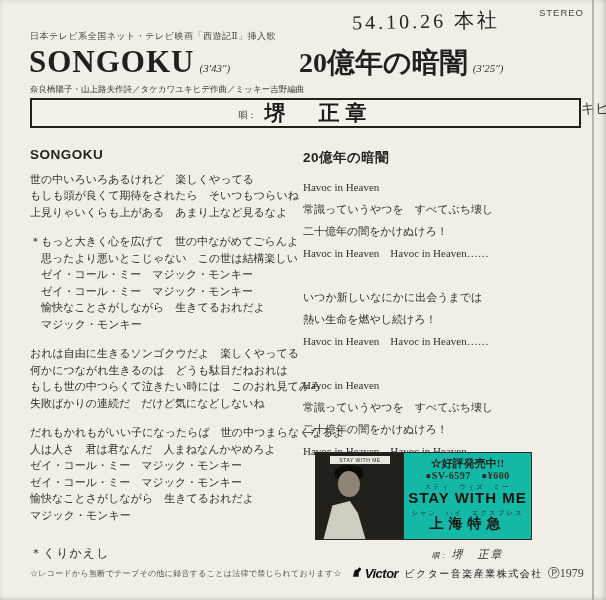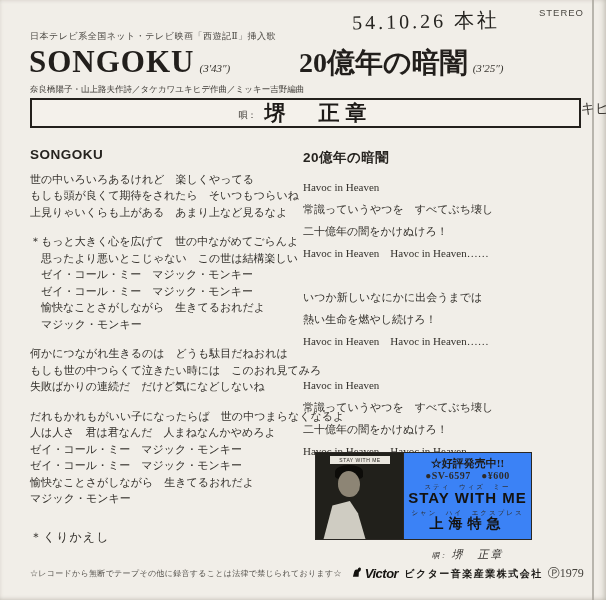--- a/index.html
+++ b/index.html
@@ -34,21 +34,21 @@
   .col { position:absolute; font-size:11px; line-height:16.5px; color:#33302b; white-space:nowrap; }
   .col-left  { top:147px; left:30px;  width:278px; }
   .col-right { top:147px; left:303px; width:284px; line-height:22px; }
   .col h2 { font-family:"Liberation Sans",sans-serif; font-size:13.5px; font-weight:bold;
     color:#26231f; margin-bottom:7px; letter-spacing:.5px; }
   .col-left .stanza  { margin-bottom:13px; }
   .col-right .stanza { margin-bottom:22px; }
   .footnote { margin-top:22px; font-size:12px; letter-spacing:1px; }
 
   .ad-box { position:absolute; top:452px; left:315px; width:217px; height:88px;
-    border:1.5px solid #2a2723; background:#3b82f6; display:flex; }
+    border:1.5px solid #2a2723; background:#14b8a6; display:flex; }
   .ad-photo { position:relative; width:88px; height:100%; background:#21201b; overflow:hidden;
     border-right:1.5px solid #2a2723; margin:0; }
   .ad-photo .shirt { position:absolute; left:6px; bottom:-6px; width:58px; height:44px;
     background:#cfccc2; clip-path:polygon(0 100%, 18% 10%, 48% 0, 62% 28%, 78% 100%); }
   .ad-photo .face { position:absolute; left:22px; top:18px; width:22px; height:26px;
     border-radius:48% 52% 46% 50%; background:#8d8575; }
   .ad-photo .hair { position:absolute; left:19px; top:12px; width:28px; height:14px;
     border-radius:50% 50% 20% 20%; background:#0d0c09; }
   .photo-label { position:absolute; top:3px; left:14px; width:60px; height:8px; background:#e9e6de;
     font-size:5px; line-height:8px; text-align:center; letter-spacing:.5px; color:#2a2723;
@@ -63,21 +63,21 @@
   .ad-singer { font-size:11px; margin-top:17px; letter-spacing:2px;font-style:italic; }
   .ad-singer .small { font-size:7.5px; letter-spacing:0; }
 
   .footer { position:absolute; left:30px; bottom:18px; width:560px; display:flex;
     align-items:center; white-space:nowrap; }
   .notice { font-size:8px; color:#55524c; letter-spacing:.3px; }
   .victor-logo { display:flex; margin-left:8px; }
   .victor-logo svg { margin-right:2px; }
   .victor-word { font-family:"Liberation Sans",sans-serif; font-size:13px; font-weight:bold;
     font-style:italic; color:#14120f; letter-spacing:-.5px; }
-  .company { font-size:10px; font-weight:bold; letter-spacing:1.5px; margin-left:6px; color:#1b1916; }
+  .company { font-size:10px; font-weight:normal; letter-spacing:1.5px; margin-left:6px; color:#1b1916; }
   .pyear { font-size:12px; margin-left:5px; color:#44413b; }
 </style>
 </head>
 <body>
 
 <div class="paper">
   <div class="edge-right"></div>
 
   <span class="stereo">STEREO</span>
   <div class="stamp">54.10.26 本社</div>
@@ -107,20 +107,21 @@
         </div>
         <div class="stanza">
           <div>＊もっと大きく心を広げて　世の中ながめてごらんよ</div>
           <div>　思ったより悪いとこじゃない　この世は結構楽しい</div>
           <div>　ゼイ・コール・ミー　マジック・モンキー</div>
           <div>　ゼイ・コール・ミー　マジック・モンキー</div>
           <div>　愉快なことさがしながら　生きてるおれだよ</div>
           <div>　マジック・モンキー</div>
         </div>
         <div class="stanza">
+          <div>おれは自由に生きるソンゴクウだよ　楽しくやってる</div>
           <div>何かにつながれ生きるのは　どうも駄目だねおれは</div>
           <div>もしも世の中つらくて泣きたい時には　このおれ見てみろ</div>
           <div>失敗ばかりの連続だ　だけど気になどしないね</div>
         </div>
         <div class="stanza">
           <div>だれもかれもがいい子になったらば　世の中つまらなくなるよ</div>
           <div>人は人さ　君は君なんだ　人まねなんかやめろよ</div>
           <div>ゼイ・コール・ミー　マジック・モンキー</div>
           <div>ゼイ・コール・ミー　マジック・モンキー</div>
           <div>愉快なことさがしながら　生きてるおれだよ</div>

